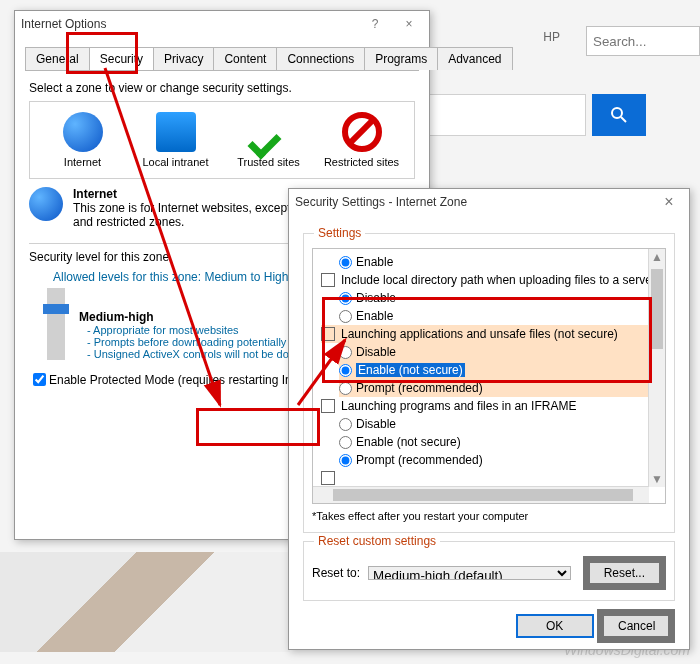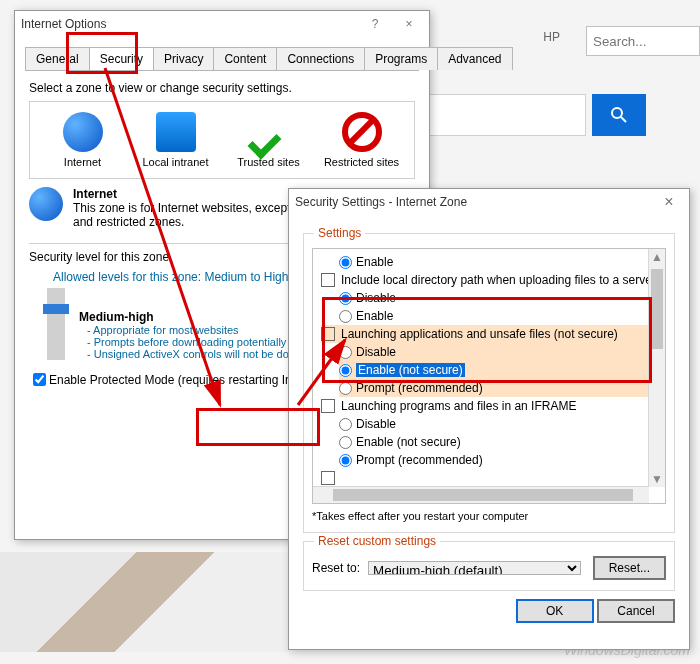--- a/index.html
+++ b/index.html
@@ -22,21 +22,21 @@
   .chk::after{content:"";position:absolute;left:6px;top:16px;width:12px;height:22px;border:solid #17a81a;border-width:0 7px 7px 0;transform:rotate(45deg)}
   .no{width:38px;height:38px;border-radius:50%;border:6px solid #d40000;position:relative;box-sizing:border-box}
   .no::after{content:"";position:absolute;left:-3px;top:11px;width:32px;height:6px;background:#d40000;transform:rotate(-45deg)}
   .desc{display:flex;gap:10px;margin-top:8px}
   .desc .globe{width:34px;height:34px;flex:0 0 34px}
   .grp{border:none;border-top:1px solid #d0d0d0;margin-top:14px;padding-top:6px}
   .lbl{font-size:12px}
   .sub{margin-left:24px;color:#0369a1}
   .slider{width:18px;height:72px;background:#d0d0d0;position:relative;margin:4px 14px 0 18px}
   .slider .th{position:absolute;left:-4px;top:16px;width:26px;height:10px;background:#2e7cd6}
-  .btn{background:#e1e1e1;border:2px solid #737373;padding:3px 14px;font-size:12px;cursor:default}
+  .btn{background:#e1e1e1;border:7px solid #737373;padding:3px 14px;font-size:12px;cursor:default}
   .btn.blue{border:2px solid #0b6cd6}
   .red{border:3px solid #d60000}
   .hlred{position:absolute;pointer-events:none}
   .fieldset{border:1px solid #d8d8d8;padding:8px 8px 10px;margin-bottom:8px}
   .fieldset .legend{position:relative;top:-16px;left:2px;background:#fff;padding:0 4px;display:inline-block;color:#c2410c}
   .listWrap{border:1px solid #c0c0c0;height:250px;overflow:hidden;position:relative;padding:4px 4px 0 4px}
   .listInner{position:relative}
   .opt{display:flex;align-items:center;height:18px;margin-left:22px}
   .opt input{margin:0 4px 0 0}
   .parent{display:flex;align-items:center;height:18px;margin-left:4px}

